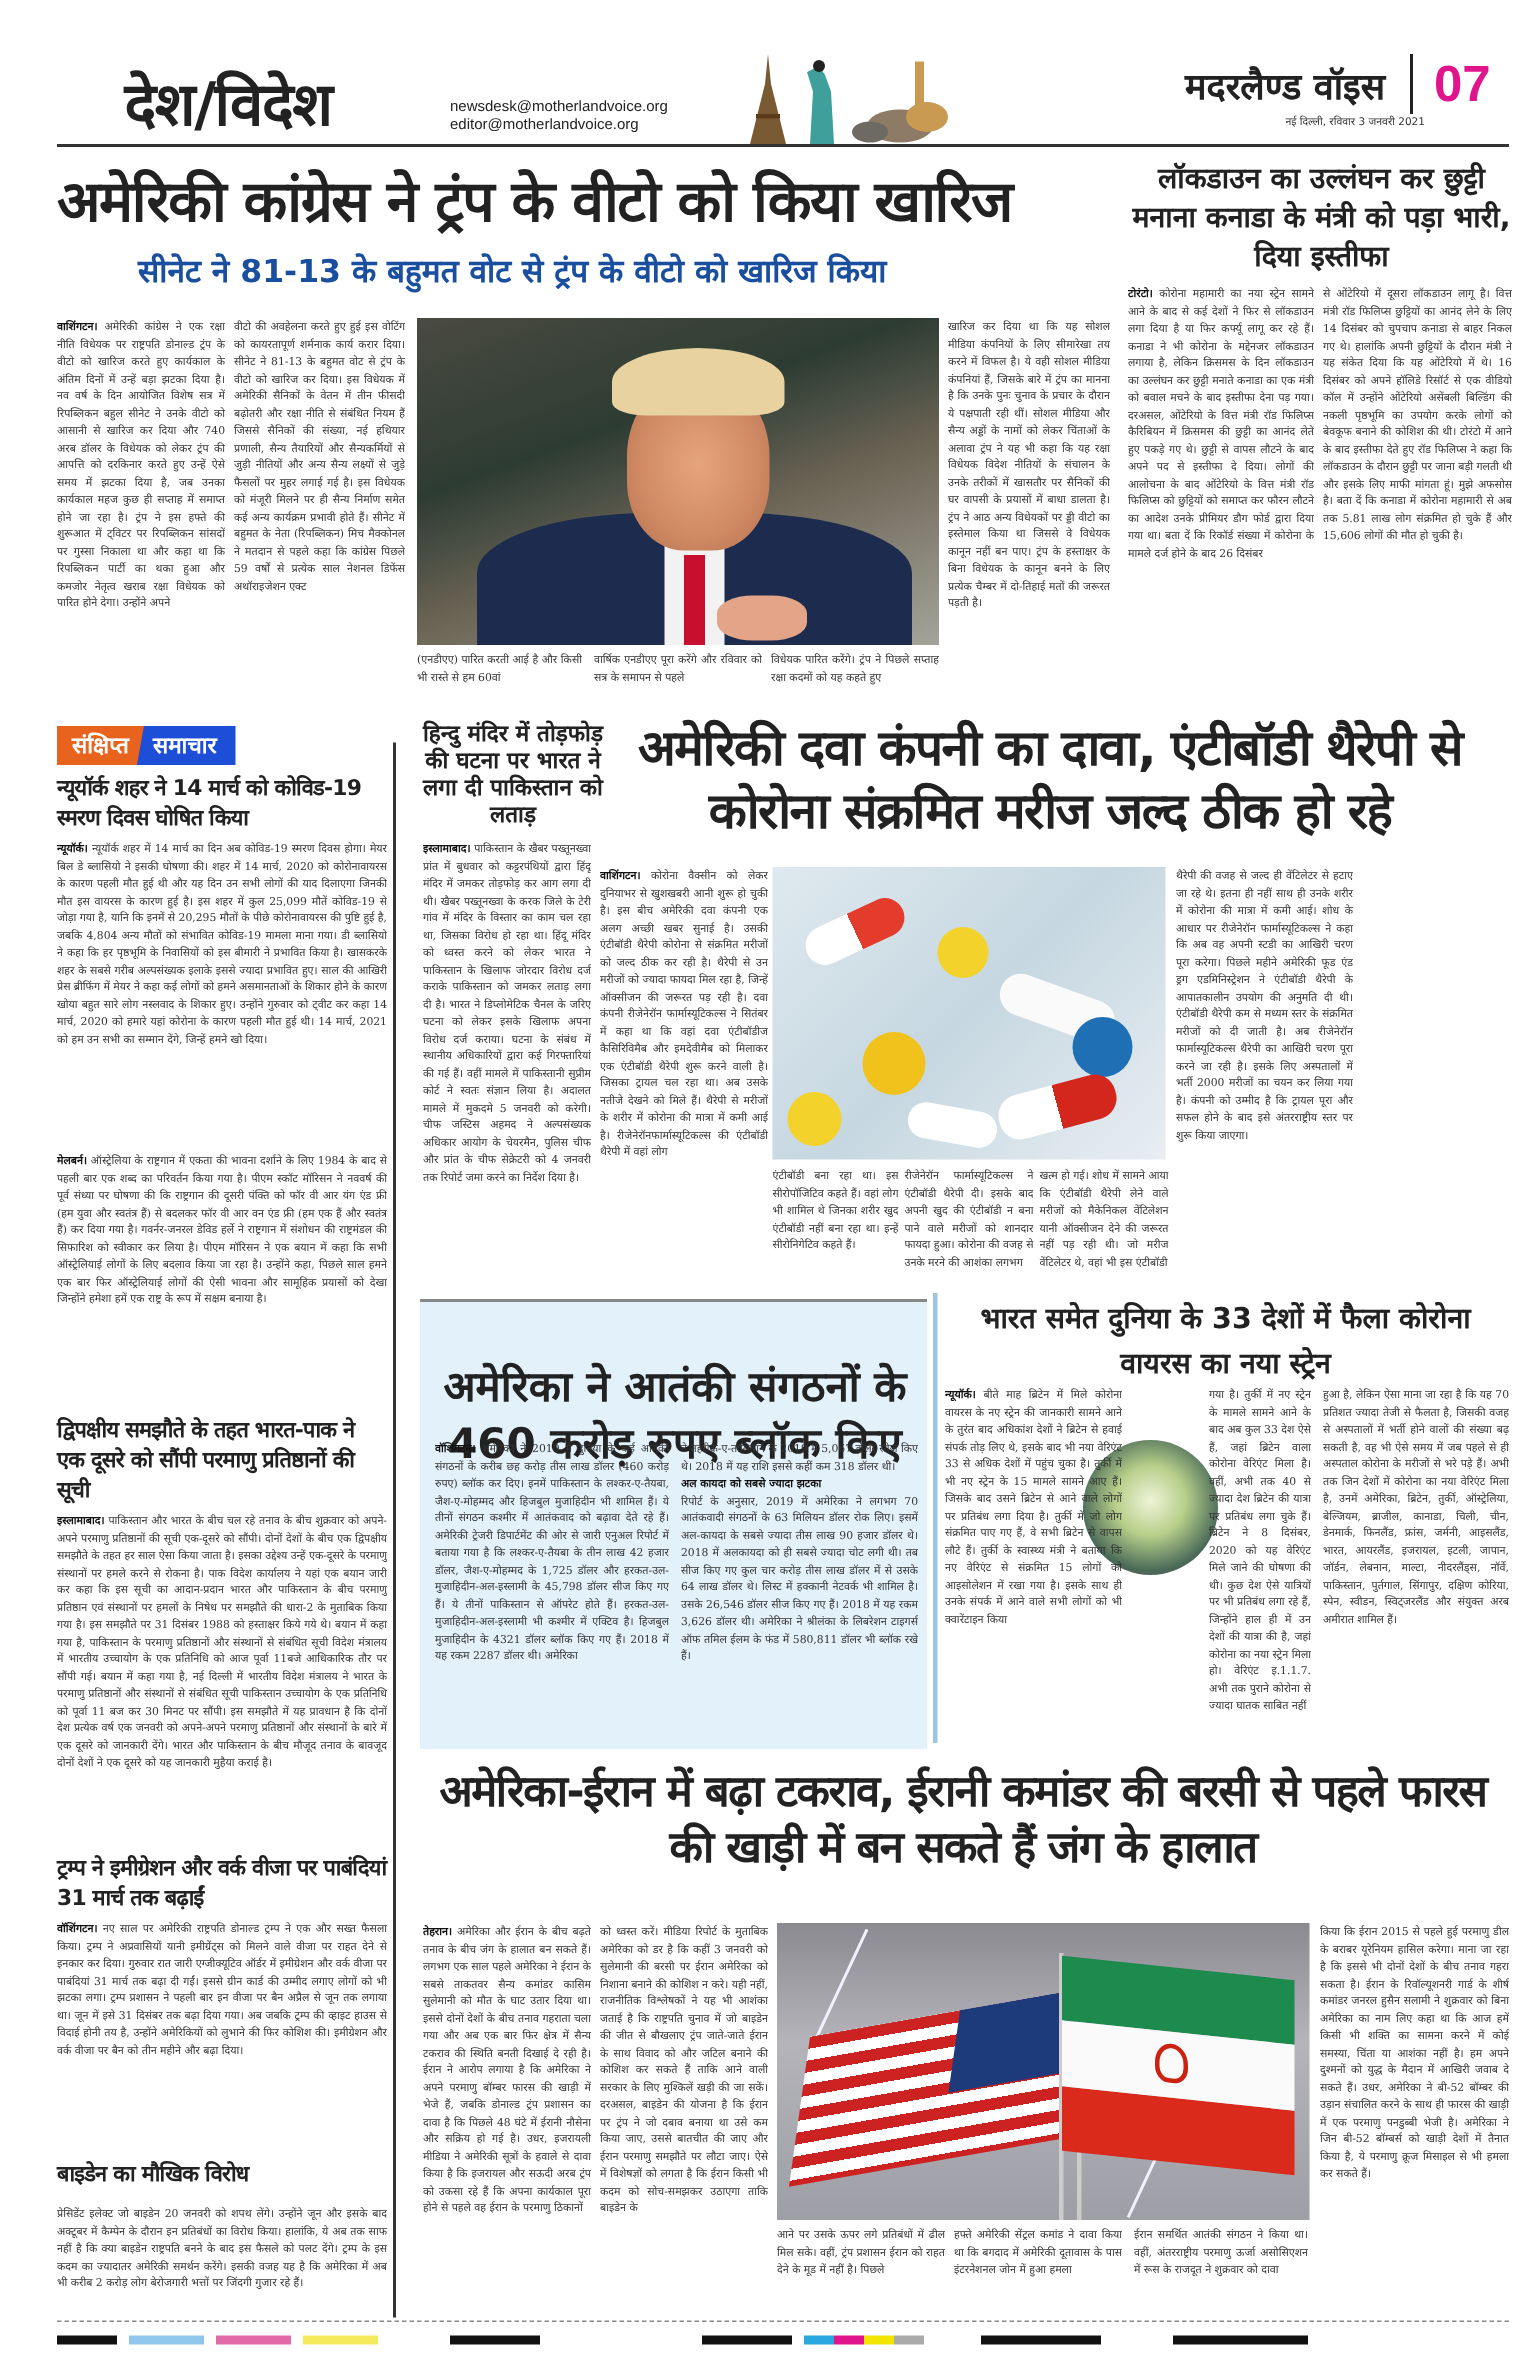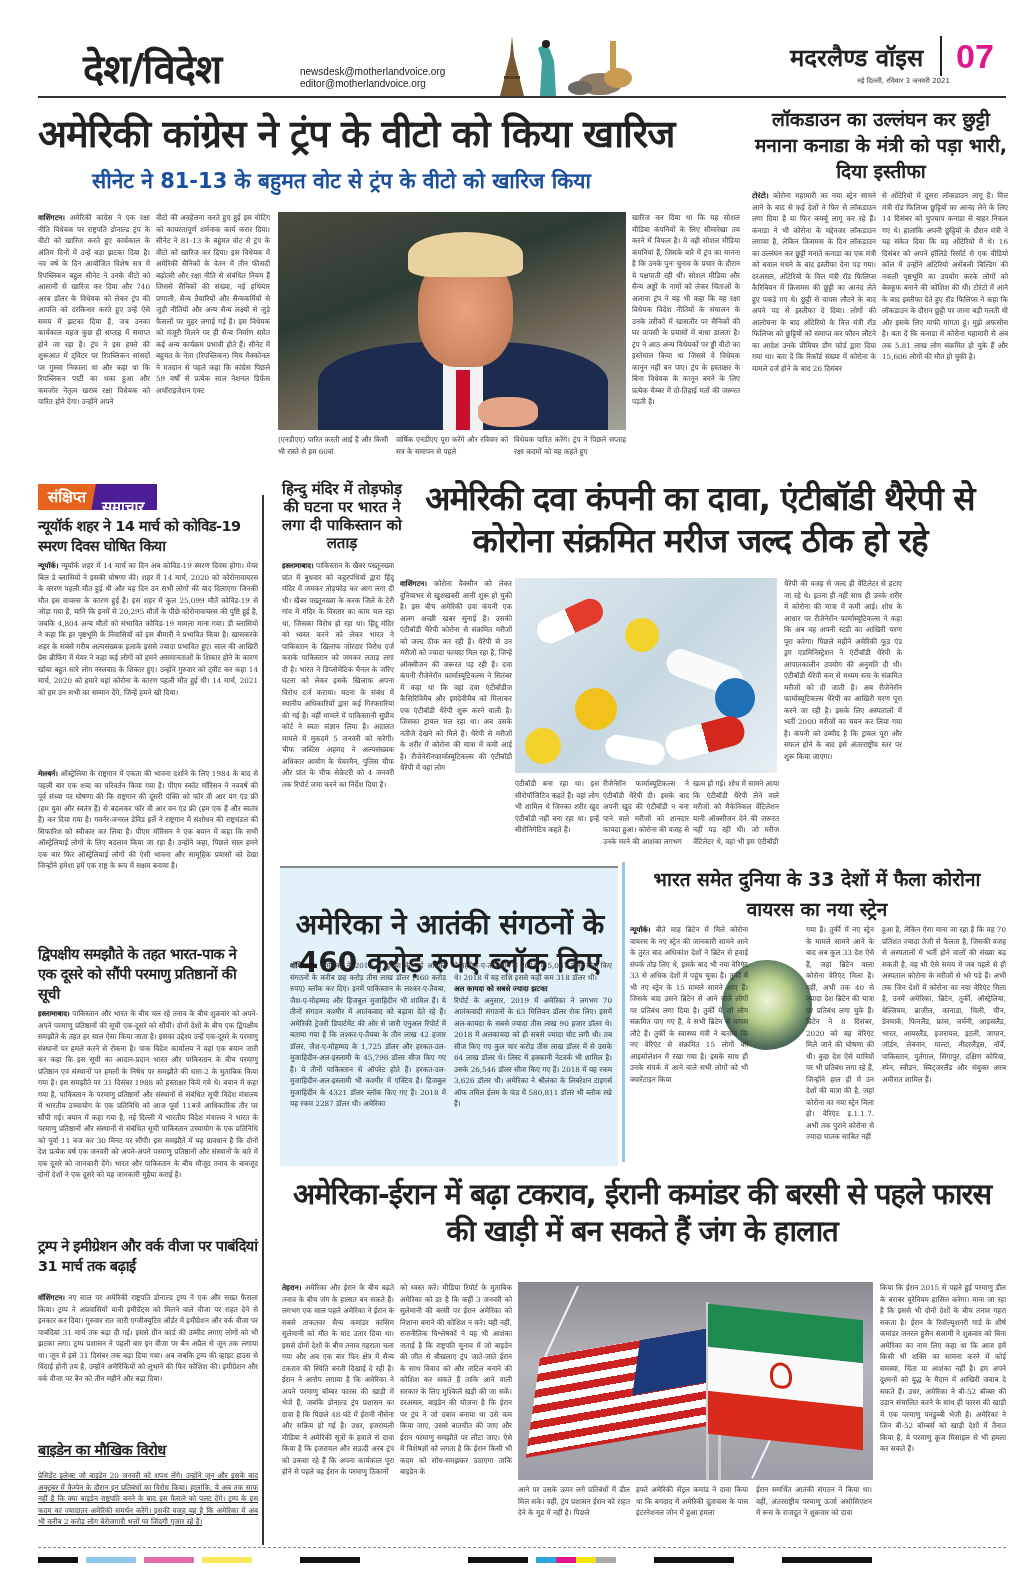--- a/index.html
+++ b/index.html
@@ -19,21 +19,21 @@
   .col b { font-weight: bold; color: #111; }
   .photo-trump { left: 278px; top: 212px; width: 348px; height: 218px; background: linear-gradient(160deg,#4a4a40 0%,#2d3c33 35%,#6b6455 60%,#a4a49a 100%); overflow: hidden; }
   .trump-face { position: absolute; left: 140px; top: 40px; width: 95px; height: 115px; background: radial-gradient(ellipse at 50% 50%, #e6a47d 0%, #cf8a64 60%, #b56e4f 100%); border-radius: 45% 45% 40% 40%; }
   .trump-hair { position: absolute; left: 130px; top: 20px; width: 115px; height: 45px; background: #e8d2a0; border-radius: 50% 50% 20% 20%; }
   .trump-suit { position: absolute; left: 40px; top: 130px; width: 290px; height: 100px; background: #1d2b4e; border-radius: 40% 40% 0 0; }
   .trump-shirt { position: absolute; left: 165px; top: 150px; width: 40px; height: 70px; background: #f2f2f2; }
   .trump-tie { position: absolute; left: 178px; top: 158px; width: 14px; height: 62px; background: #c8102e; }
   .trump-hands { position: absolute; left: 200px; top: 185px; width: 60px; height: 30px; background: #e3a488; border-radius: 40%; }
   .briefs-banner { left: 38px; top: 484px; width: 184px; height: 26px; display: flex; }
   .brief-a { background: #e8641e; color: #fff; font-weight: bold; font-size: 15px; padding: 2px 10px; clip-path: polygon(0 0,100% 0,92% 100%,0 100%); }
-  .brief-b { background: #4c1d95; color: #fff; font-weight: bold; font-size: 15px; padding: 12px 12px; margin-left: -6px; }
+  .brief-b { background: #1d4ed8; color: #fff; font-weight: bold; font-size: 15px; padding: 2px 12px; margin-left: -6px; }
   .briefs-border { left: 262px; top: 495px; width: 2px; height: 1050px; background: #333; }
   .bh { font-size: 14.5px; font-weight: bold; color: #222; line-height: 20px; letter-spacing: -0.5px; }
   .h-temple { left: 282px; top: 480px; width: 120px; font-size: 15px; font-weight: bold; line-height: 18px; text-align: center; color: #222; }
   .h-drug { left: 400px; top: 478px; width: 600px; font-size: 33px; font-weight: bold; line-height: 42px; text-align: center; color: #222; letter-spacing: -1px; }
   .photo-pills { left: 515px; top: 578px; width: 262px; height: 195px; background: linear-gradient(135deg,#dfe9ef 0%,#c6d7e1 50%,#e8eef2 100%); overflow: hidden; }
   .pill { position: absolute; border-radius: 50%; }
   .cap { position: absolute; border-radius: 14px; }
   .box-terror { left: 280px; top: 866px; width: 338px; height: 300px; background: #e3f1fb; border-top: 2px solid #888; }
   .h-terror { left: 290px; top: 872px; width: 320px; font-size: 28px; font-weight: bold; line-height: 38px; text-align: center; color: #222; margin-top: 34px; }
   .box-strain { left: 622px; top: 862px; width: 388px; height: 300px; border-left: 3px solid #9cc4e4; }
@@ -132,27 +132,27 @@
 <div class="abs" style="left:38px;top:944px;width:220px;">
   <div class="bh">द्विपक्षीय समझौते के तहत भारत-पाक ने एक दूसरे को सौंपी परमाणु प्रतिष्ठानों की सूची</div>
   <div class="col" style="height:250px;margin-top:4px;">
     <b>इस्लामाबाद।</b>
     <span>पाकिस्तान और भारत के बीच चल रहे तनाव के बीच शुक्रवार को अपने-अपने परमाणु प्रतिष्ठानों की सूची एक-दूसरे को सौंपी। दोनों देशों के बीच एक द्विपक्षीय समझौते के तहत हर साल ऐसा किया जाता है। इसका उद्देश्य उन्हें एक-दूसरे के परमाणु संस्थानों पर हमले करने से रोकना है। पाक विदेश कार्यालय ने यहां एक बयान जारी कर कहा कि इस सूची का आदान-प्रदान भारत और पाकिस्तान के बीच परमाणु प्रतिष्ठान एवं संस्थानों पर हमलों के निषेध पर समझौते की धारा-2 के मुताबिक किया गया है। इस समझौते पर 31 दिसंबर 1988 को हस्ताक्षर किये गये थे। बयान में कहा गया है, पाकिस्तान के परमाणु प्रतिष्ठानों और संस्थानों से संबंधित सूची विदेश मंत्रालय में भारतीय उच्चायोग के एक प्रतिनिधि को आज पूर्वा 11बजे आधिकारिक तौर पर सौंपी गई। बयान में कहा गया है, नई दिल्ली में भारतीय विदेश मंत्रालय ने भारत के परमाणु प्रतिष्ठानों और संस्थानों से संबंधित सूची पाकिस्तान उच्चायोग के एक प्रतिनिधि को पूर्वा 11 बज कर 30 मिनट पर सौंपी। इस समझौते में यह प्रावधान है कि दोनों देश प्रत्येक वर्ष एक जनवरी को अपने-अपने परमाणु प्रतिष्ठानों और संस्थानों के बारे में एक दूसरे को जानकारी देंगे। भारत और पाकिस्तान के बीच मौजूद तनाव के बावजूद दोनों देशों ने एक दूसरे को यह जानकारी मुहैया कराई है।</span>
   </div>
 </div>
 
 <div class="abs" style="left:38px;top:1236px;width:220px;">
   <div class="bh">ट्रम्प ने इमीग्रेशन और वर्क वीजा पर पाबंदियां 31 मार्च तक बढ़ाईं</div>
-  <div class="col" style="height:106px;margin-top:16px;">
+  <div class="col" style="height:106px;margin-top:4px;">
     <b>वॉशिंगटन।</b>
     <span>नए साल पर अमेरिकी राष्ट्रपति डोनाल्ड ट्रम्प ने एक और सख्त फैसला किया। ट्रम्प ने अप्रवासियों यानी इमीग्रेंट्स को मिलने वाले वीजा पर राहत देने से इनकार कर दिया। गुरुवार रात जारी एग्जीक्यूटिव ऑर्डर में इमीग्रेशन और वर्क वीजा पर पाबंदियां 31 मार्च तक बढ़ा दी गईं। इससे ग्रीन कार्ड की उम्मीद लगाए लोगों को भी झटका लगा। ट्रम्प प्रशासन ने पहली बार इन वीजा पर बैन अप्रैल से जून तक लगाया था। जून में इसे 31 दिसंबर तक बढ़ा दिया गया। अब जबकि ट्रम्प की व्हाइट हाउस से विदाई होनी तय है, उन्होंने अमेरिकियों को लुभाने की फिर कोशिश की। इमीग्रेशन और वर्क वीजा पर बैन को तीन महीने और बढ़ा दिया।</span>
   </div>
 </div>
 
-<div class="abs" style="left:38px;top:1440px;width:220px;text-decoration:underline;">
+<div class="abs" style="left:38px;top:1440px;width:220px;">
   <div class="bh">बाइडेन का मौखिक विरोध</div>
   <div class="col" style="height:80px;margin-top:10px;">प्रेसिडेंट इलेक्ट जो बाइडेन 20 जनवरी को शपथ लेंगे। उन्होंने जून और इसके बाद अक्टूबर में कैम्पेन के दौरान इन प्रतिबंधों का विरोध किया। हालांकि, ये अब तक साफ नहीं है कि क्या बाइडेन राष्ट्रपति बनने के बाद इस फैसले को पलट देंगे। ट्रम्प के इस कदम का ज्यादातर अमेरिकी समर्थन करेंगे। इसकी वजह यह है कि अमेरिका में अब भी करीब 2 करोड़ लोग बेरोजगारी भत्तों पर जिंदगी गुजार रहे हैं।</div>
 </div>
 
 <div class="abs h-temple">हिन्दु मंदिर में तोड़फोड़ की घटना पर भारत ने लगा दी पाकिस्तान को लताड़</div>
 <div class="abs col" style="left:282px;top:560px;width:112px;height:290px;">
   <b>इस्लामाबाद।</b>
   <span>पाकिस्तान के खैबर पख्तूनख्वा प्रांत में बुधवार को कट्टरपंथियों द्वारा हिंदू मंदिर में जमकर तोड़फोड़ कर आग लगा दी थी। खैबर पख्तूनख्वा के करक जिले के टेरी गांव में मंदिर के विस्तार का काम चल रहा था, जिसका विरोध हो रहा था। हिंदू मंदिर को ध्वस्त करने को लेकर भारत ने पाकिस्तान के खिलाफ जोरदार विरोध दर्ज कराके पाकिस्तान को जमकर लताड़ लगा दी है। भारत ने डिप्लोमेटिक चैनल के जरिए घटना को लेकर इसके खिलाफ अपना विरोध दर्ज कराया। घटना के संबंध में स्थानीय अधिकारियों द्वारा कई गिरफ्तारियां की गई हैं। वहीं मामले में पाकिस्तानी सुप्रीम कोर्ट ने स्वतः संज्ञान लिया है। अदालत मामले में मुकदमे 5 जनवरी को करेगी। चीफ जस्टिस अहमद ने अल्पसंख्यक अधिकार आयोग के चेयरमैन, पुलिस चीफ और प्रांत के चीफ सेक्रेटरी को 4 जनवरी तक रिपोर्ट जमा करने का निर्देश दिया है।</span>
 </div>
 

